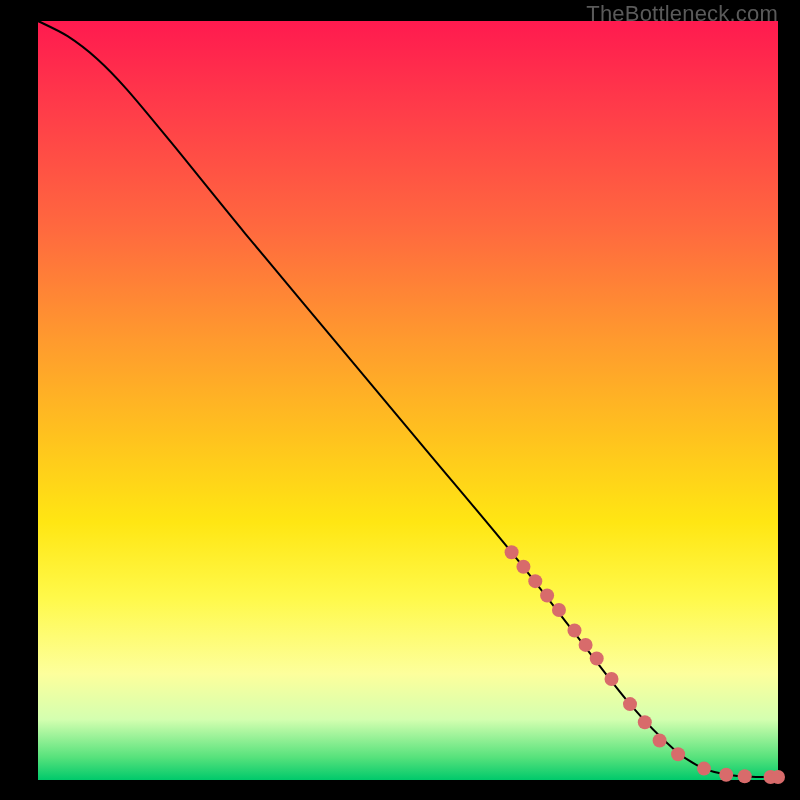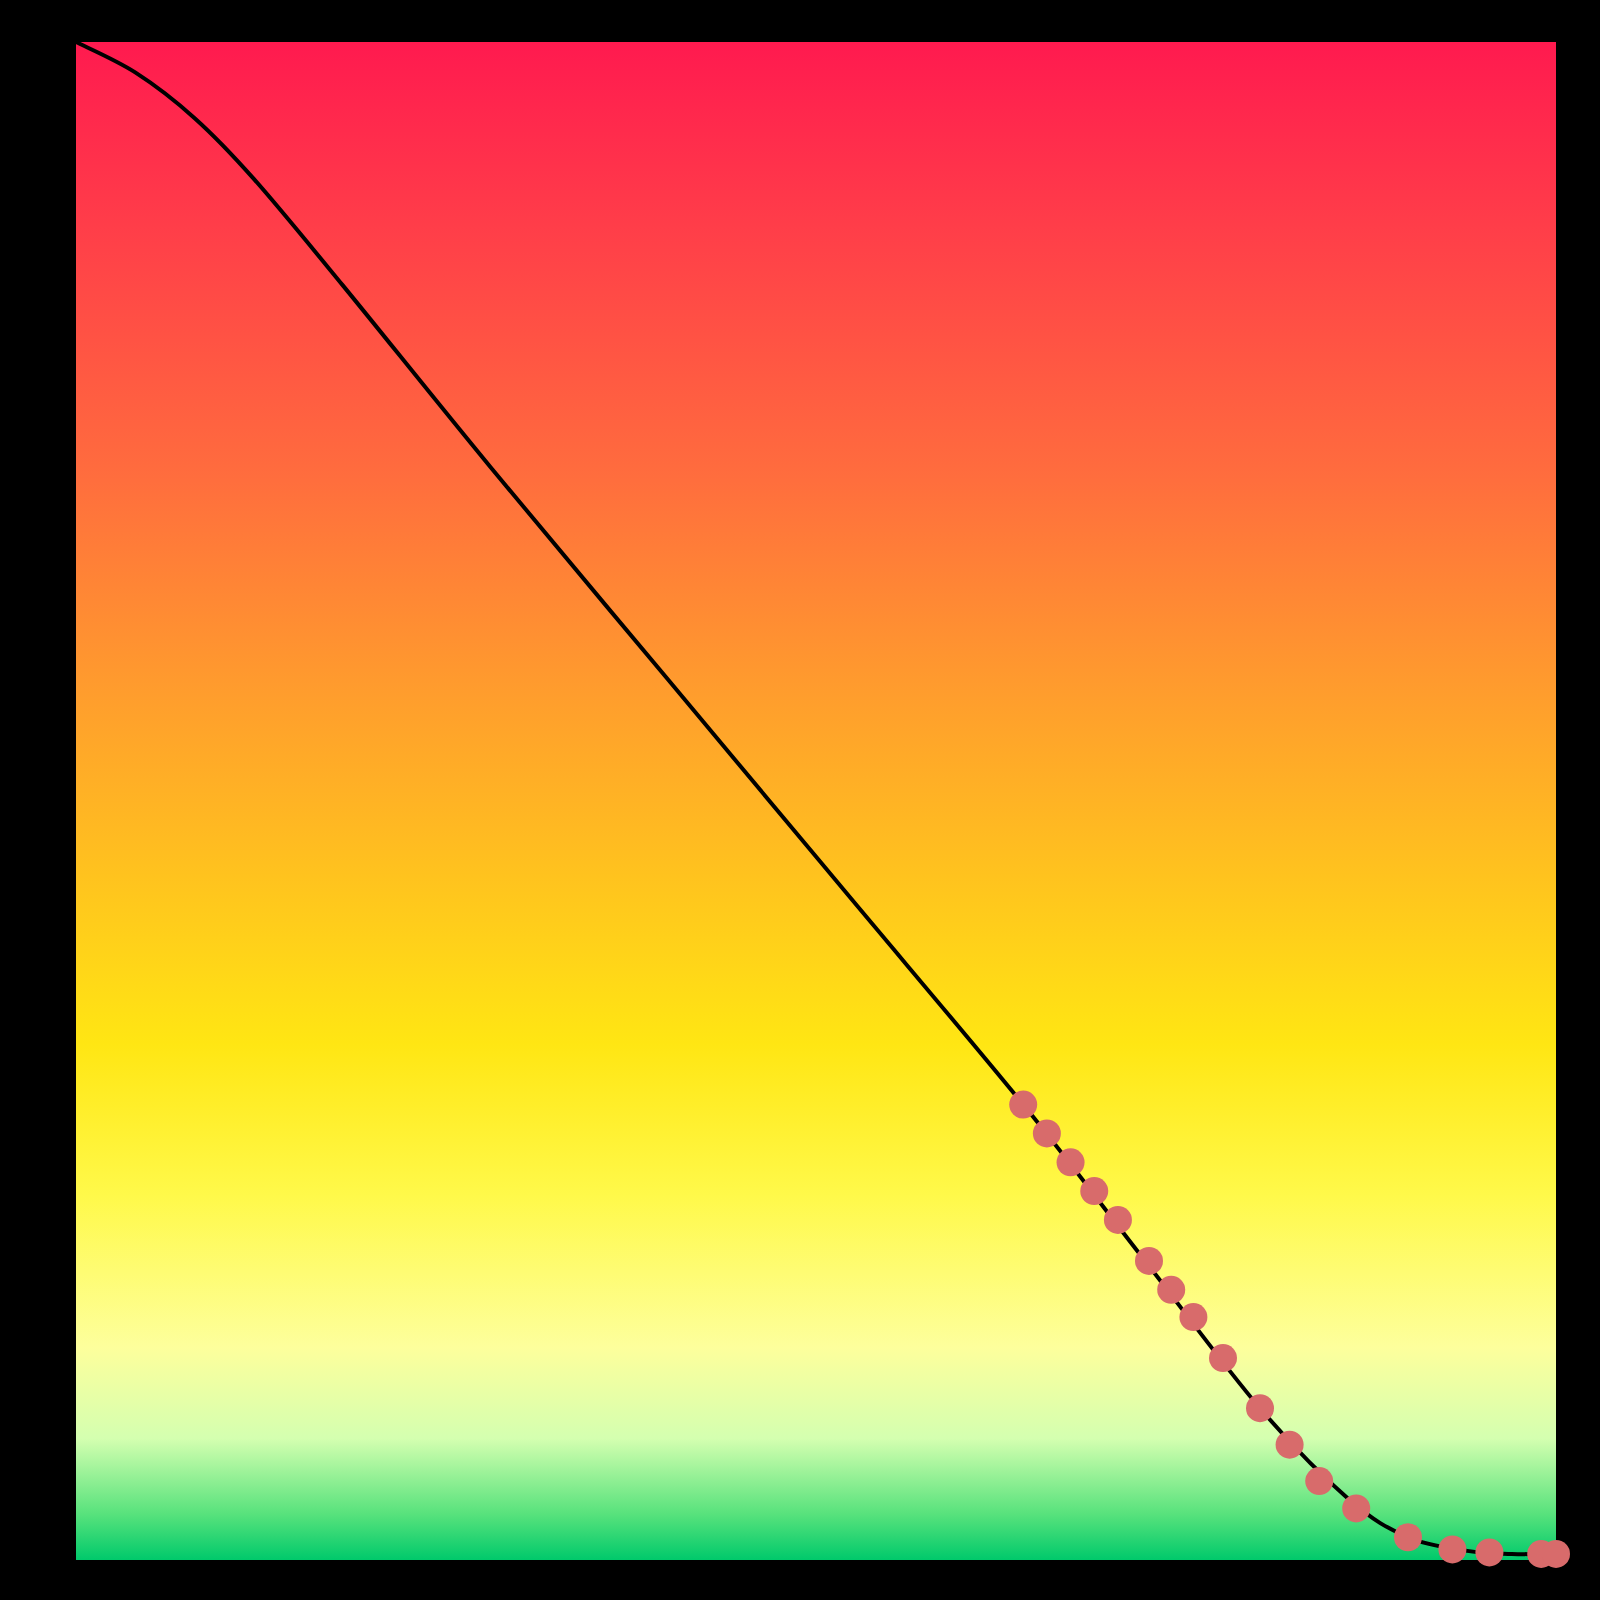--- a/index.html
+++ b/index.html
@@ -54,20 +54,21 @@
     top: 0;
     width: 740px;
     height: 759px;
     overflow: visible;
   }
 </style>
 </head>
 <body>
 
 <div class="frame">
+  <div class="watermark">TheBottleneck.com</div>
 
   <div class="plot">
     <svg class="curve">
         <path d="M 0.00 0.00 C 4.93 2.53, 19.73 8.86, 29.60 15.18 C 39.47 21.51, 49.33 29.10, 59.20 37.95 C 69.07 46.81, 76.47 54.39, 88.80 68.31 C 101.13 82.22, 113.47 97.41, 133.20 121.44 C 152.93 145.48, 180.07 179.63, 207.20 212.52 C 234.33 245.41, 266.40 283.36, 296.00 318.78 C 325.60 354.20, 355.20 389.62, 384.80 425.04 C 414.40 460.46, 448.93 500.94, 473.60 531.30 C 498.27 561.66, 513.07 581.90, 532.80 607.20 C 552.53 632.50, 574.73 662.86, 592.00 683.10 C 609.27 703.34, 624.07 717.89, 636.40 728.64 C 648.73 739.39, 656.13 743.31, 666.00 747.62 C 675.87 751.92, 686.97 753.05, 695.60 754.45 C 704.23 755.84, 710.40 755.71, 717.80 755.96 C 725.20 756.22, 736.30 755.96, 740.00 755.96" fill="none" stroke="#000000" stroke-width="2"></path>
         <circle cx="473.60" cy="531.30" r="7" fill="#d86b6b"></circle>
         <circle cx="485.44" cy="545.72" r="7" fill="#d86b6b"></circle>
         <circle cx="497.28" cy="560.14" r="7" fill="#d86b6b"></circle>
         <circle cx="509.12" cy="574.56" r="7" fill="#d86b6b"></circle>
         <circle cx="520.96" cy="588.98" r="7" fill="#d86b6b"></circle>
         <circle cx="536.50" cy="609.48" r="7" fill="#d86b6b"></circle>

